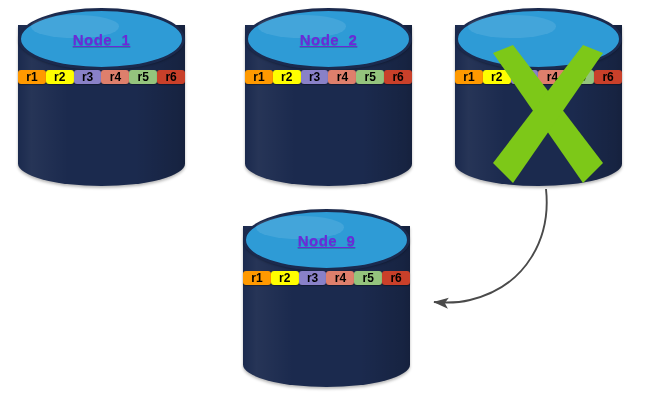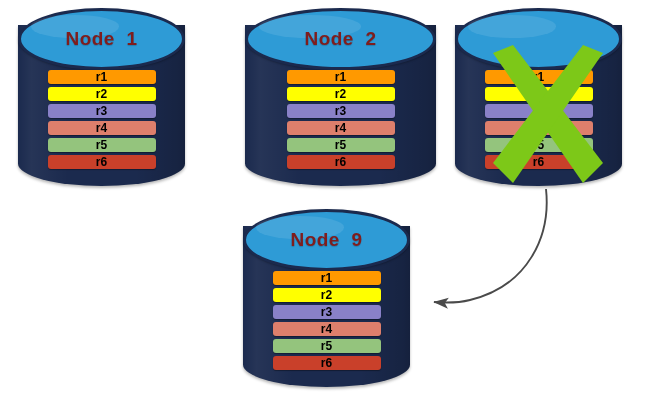--- a/index.html
+++ b/index.html
@@ -86,36 +86,37 @@
   }
   .node-title {
     position: absolute;
     left: 0;
     top: 0;
     width: 100%;
     height: 62px;
     display: flex;
     align-items: center;
     justify-content: center;
-    color: #7f1d1d;
+    color: #6d28d9;
     font-weight: bold;
-    font-size: 19px;
+    font-size: 15px;
     letter-spacing: 0.5px;
     white-space: pre;
     text-shadow: 0 1px 1px rgba(0,0,0,0.18);
     z-index: 3;
+    text-decoration: underline;
   }
 
   
   .records {
     position: absolute;
     left: 0;
     right: 0;
     display: flex;
-    flex-direction: column;
+    flex-direction: row;
     z-index: 2;
   }
   .record {
     height: 14px;
     margin: 0 auto 3px auto;
     border-radius: 3px;
     display: flex;
     align-items: center;
     justify-content: center;
     font-size: 12px;
@@ -156,21 +157,21 @@
           <div class="record" style="background: rgb(255, 153, 0); width: 108px;">r1</div>
           <div class="record" style="background: rgb(255, 255, 0); width: 108px;">r2</div>
           <div class="record" style="background: rgb(137, 129, 200); width: 108px;">r3</div>
           <div class="record" style="background: rgb(222, 127, 108); width: 108px;">r4</div>
           <div class="record" style="background: rgb(148, 196, 125); width: 108px;">r5</div>
           <div class="record" style="background: rgb(201, 64, 42); width: 108px;">r6</div>
         </div>
     </div>
   </div>
 
-  <div class="node" id="node-2" style="left:245px; top:8px; width:191px; height:178px;">
+  <div class="node" id="node-2" style="left:245px; top:8px; width:167px; height:178px;">
     <div class="node-body">
       <div class="barrel" style="background: rgb(27, 42, 78);"></div>
       <div class="top-ellipse" style="background: rgb(46, 155, 214); border-color: rgb(27, 42, 78);"></div>
       <div class="node-title">Node  2</div>
       <div class="records" style="top:62px;">
           <div class="record" style="background: rgb(255, 153, 0); width: 108px;">r1</div>
           <div class="record" style="background: rgb(255, 255, 0); width: 108px;">r2</div>
           <div class="record" style="background: rgb(137, 129, 200); width: 108px;">r3</div>
           <div class="record" style="background: rgb(222, 127, 108); width: 108px;">r4</div>
           <div class="record" style="background: rgb(148, 196, 125); width: 108px;">r5</div>

